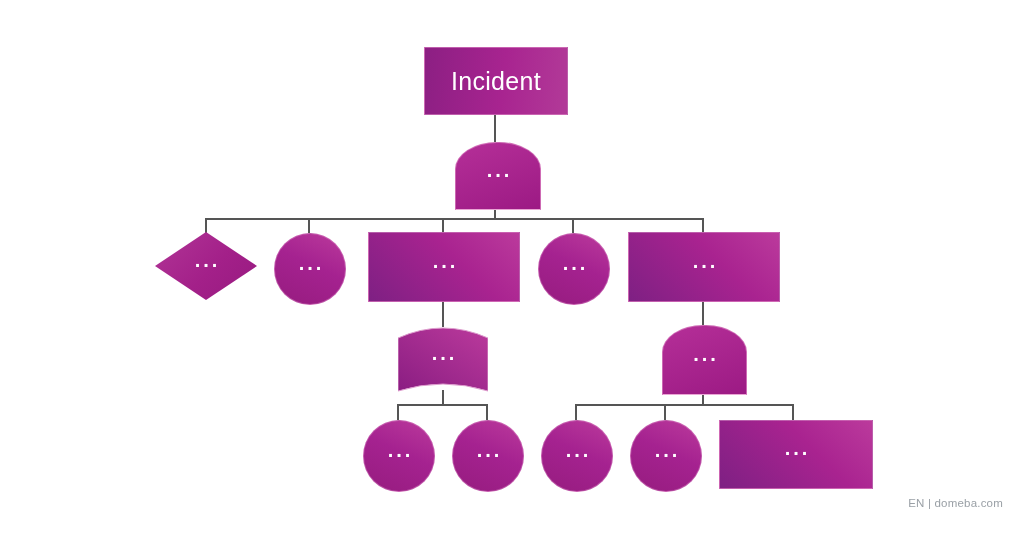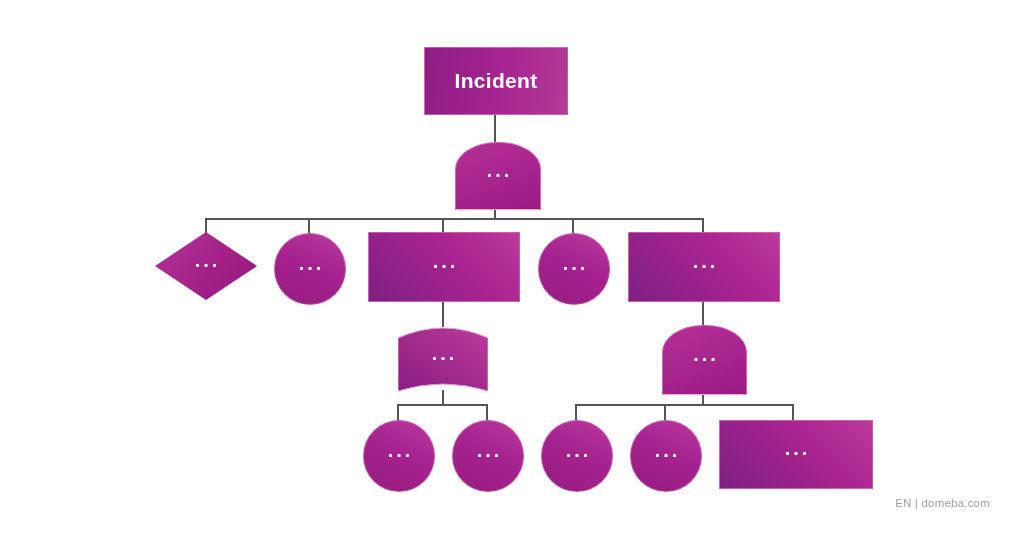--- a/index.html
+++ b/index.html
@@ -23,37 +23,37 @@
     display:flex; align-items:center; justify-content:center;
     color:#ffffff;
   }
   .node-label.dots {
     font-size:20px; font-weight:700; letter-spacing:3px;
     transform:translateY(-0.28em);
     text-indent:3px;
     user-select:none;
   }
   .node-label.title {
-    font-size:21px; font-weight:700; letter-spacing:0.3px;
+    font-size:25px; font-weight:400; letter-spacing:0.3px;
   }
   .grad-root   { background:linear-gradient(96deg,  #8c1f83 0%, #a82490 55%, #b23a98 100%); }
   .grad-rect   { background:linear-gradient(45deg,  #7e2083 0%, #a92390 60%, #bb3a9c 100%); }
   .grad-circle { background:linear-gradient(205deg, #bb3a9c 0%, #a52290 45%, #961c7f 100%); }
   .grad-diam   { background:linear-gradient(135deg, #b13596 0%, #a32089 55%, #971a80 100%); }
   .grad-dome   { background:linear-gradient(160deg, #b52f98 0%, #9c1a84 100%); }
   .rect   { border:1px solid rgba(226,146,203,0.55); }
   .circle { border-radius:50%; border:1px solid rgba(226,146,203,0.45); }
   .dome   { border:1px solid rgba(226,146,203,0.65); border-bottom-color:rgba(240,180,220,0.9); }
   .dome.d1 { border-radius:42px 42px 0 0 / 27px 27px 0 0; }
   .dome.d2 { border-radius:41px 41px 0 0 / 27px 27px 0 0; }
   .diamond { clip-path:polygon(50% 0, 100% 50%, 50% 100%, 0 50%); }
   .stored svg { position:absolute; inset:0; width:100%; height:100%; }
   .stored .node-label { position:relative; }
   .footer-note {
-    position:absolute; right:34px; top:497px;
+    position:absolute; right:21px; top:497px;
     font-size:11.5px; color:#9aa0a6; letter-spacing:0.2px;
   }
 </style>
 </head>
 <body>
 
 <div class="stage">
 
   <div class="conn v" style="left:494px;top:113px;height:29px;"></div>
   <div class="conn v" style="left:494px;top:208px;height:11px;"></div>

